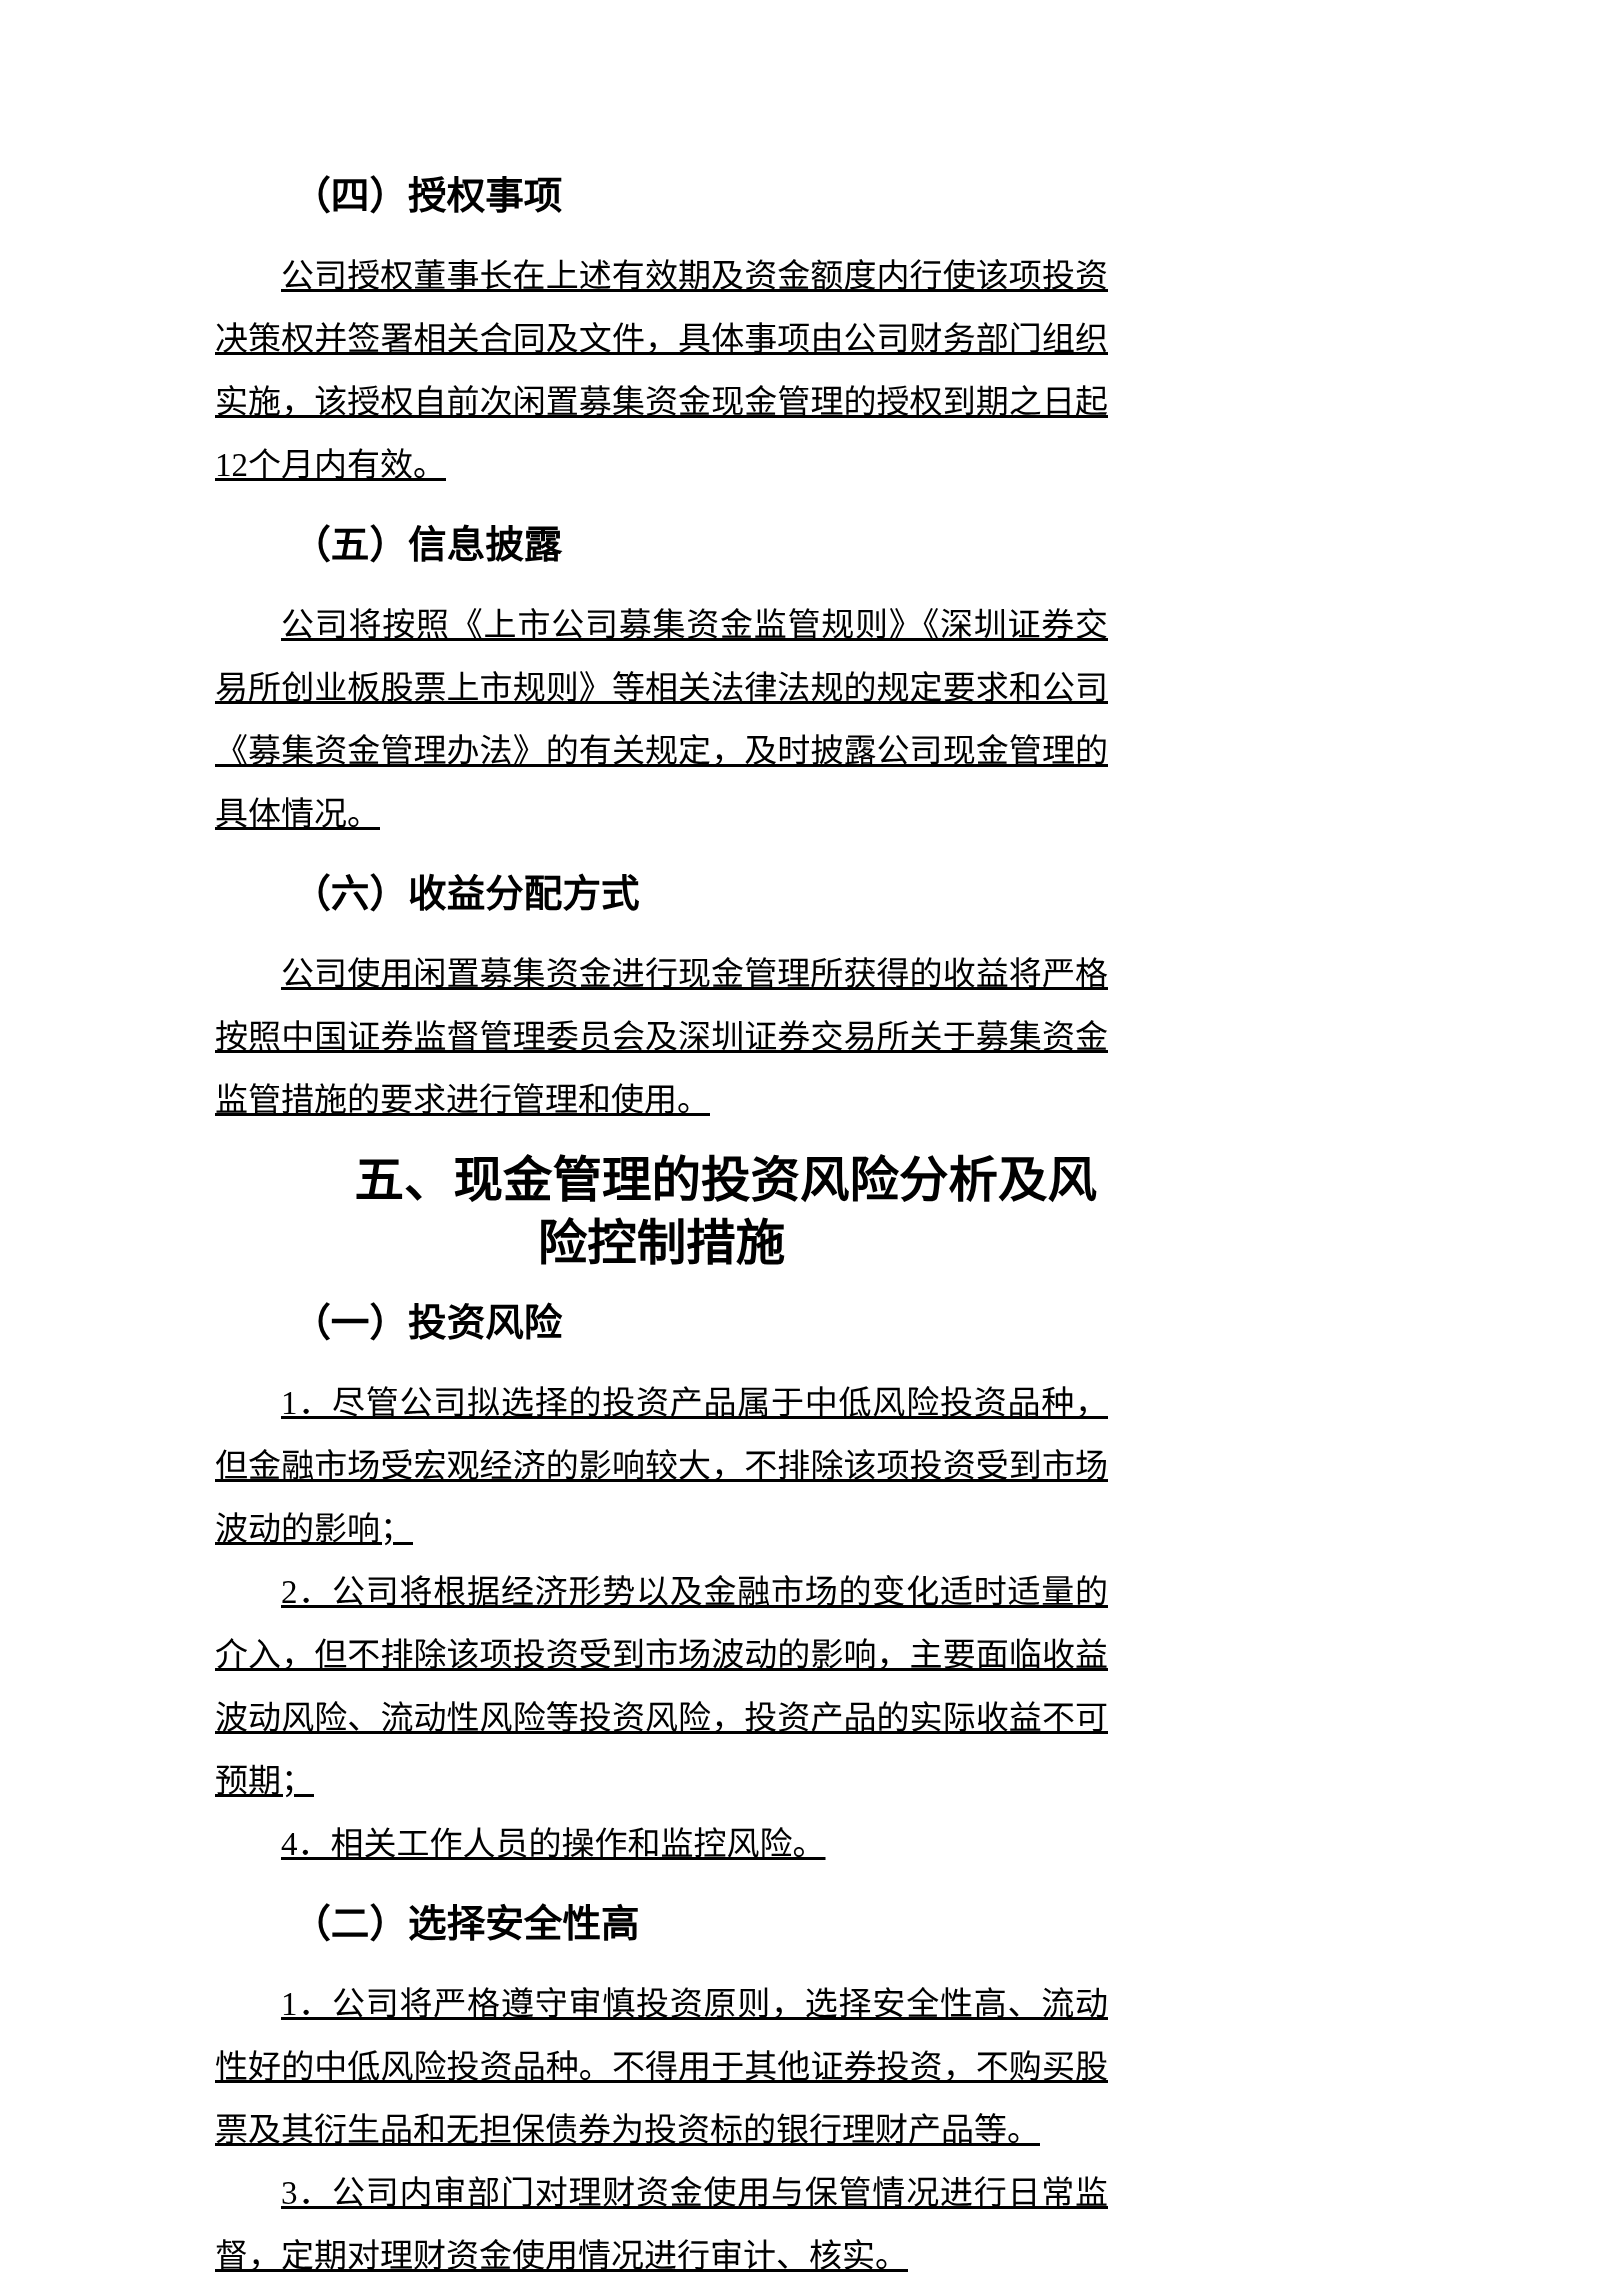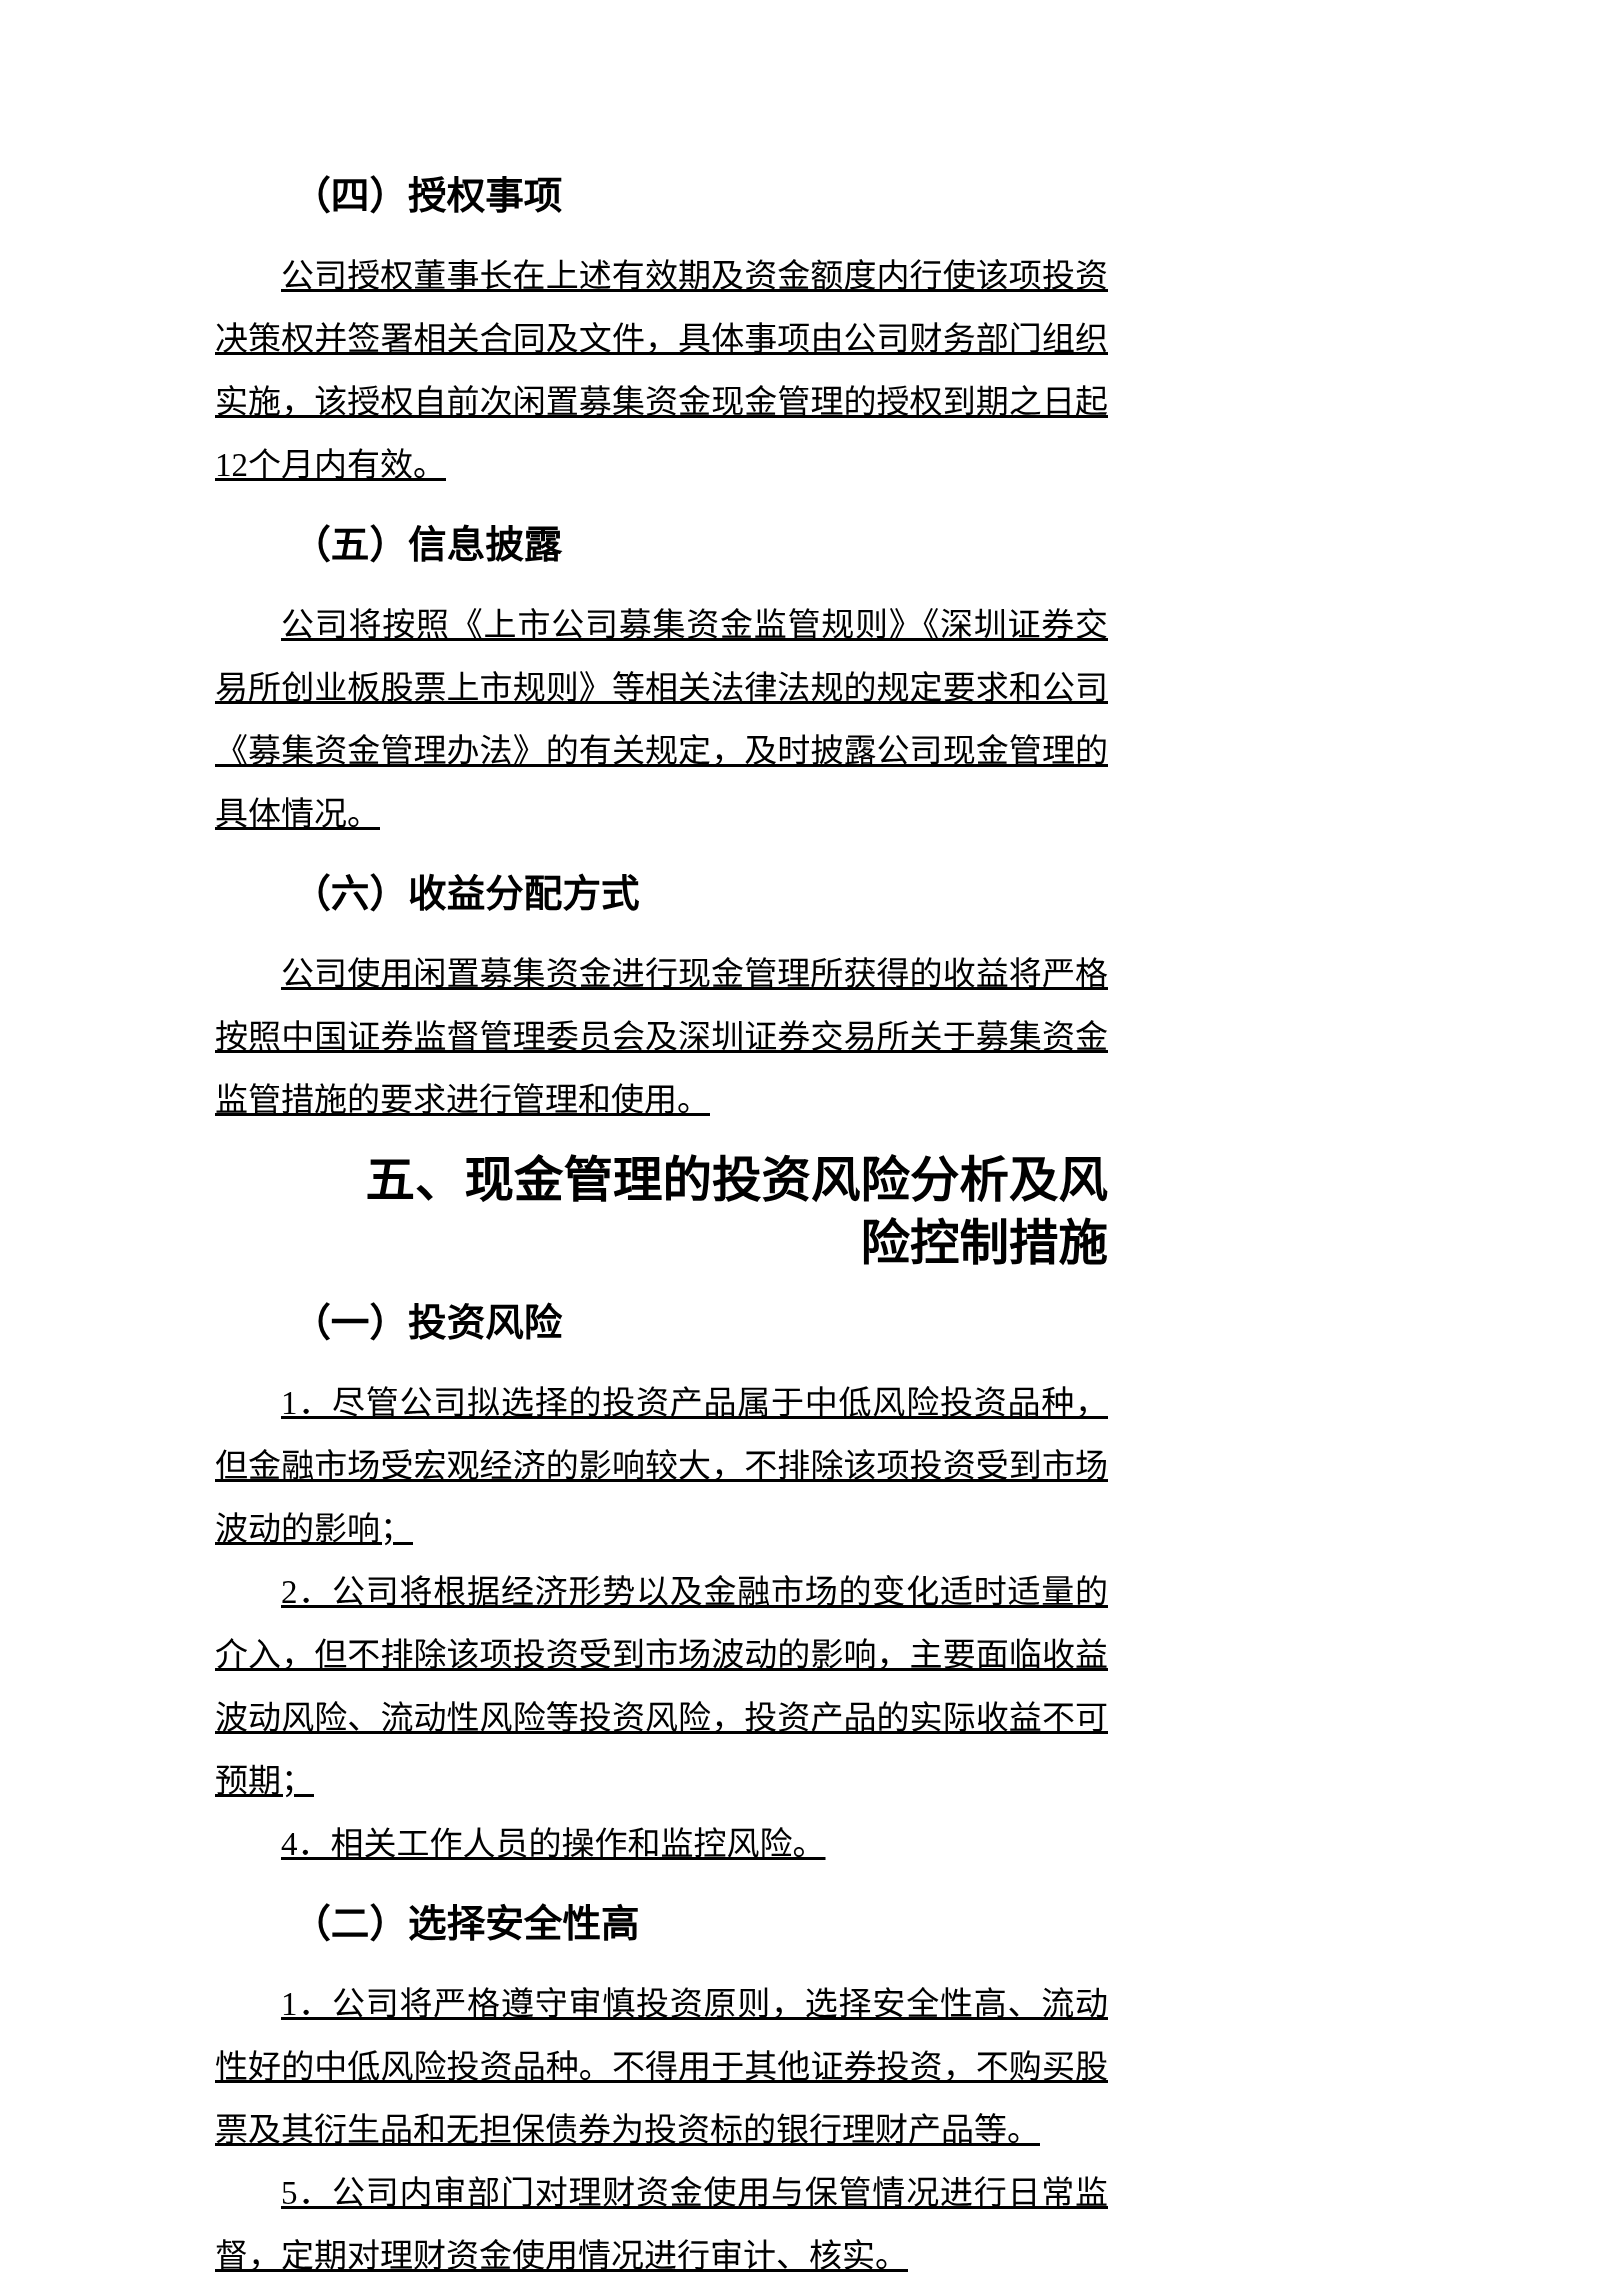--- a/index.html
+++ b/index.html
@@ -26,21 +26,21 @@
     margin: 17px 0;
     text-align: left;
   }
   .h-sub.first {
     margin-top: 0;
   }
   .h-major {
     font-weight: 700;
     text-indent: 2.6em;
     margin: 17px 0;
-    text-align: right;
+    text-align: center;
   }
   .para {
     margin: 0;
     text-indent: 2em;
     text-align: justify;
     text-justify: inter-ideograph;
     text-decoration: underline;
   }
 </style>
 </head>
@@ -59,16 +59,16 @@
 
   <h2 class="h-major">五、现金管理的投资风险分析及风险控制措施</h2>
 
   <h3 class="h-sub">（一）投资风险</h3>
   <p class="para">1．尽管公司拟选择的投资产品属于中低风险投资品种，但金融市场受宏观经济的影响较大，不排除该项投资受到市场波动的影响；</p>
   <p class="para">2．公司将根据经济形势以及金融市场的变化适时适量的介入，但不排除该项投资受到市场波动的影响，主要面临收益波动风险、流动性风险等投资风险，投资产品的实际收益不可预期；</p>
   <p class="para">4．相关工作人员的操作和监控风险。</p>
 
   <h3 class="h-sub">（二）选择安全性高</h3>
   <p class="para">1．公司将严格遵守审慎投资原则，选择安全性高、流动性好的中低风险投资品种。不得用于其他证券投资，不购买股票及其衍生品和无担保债券为投资标的银行理财产品等。</p>
-  <p class="para">5．公司内审部门对理财资金使用与保管情况进行日常监督，定期对理财资金使用情况进行审计、核实。</p>
+  <p class="para">3．公司内审部门对理财资金使用与保管情况进行日常监督，定期对理财资金使用情况进行审计、核实。</p>
 
 </div>
 
 
 </body></html>

